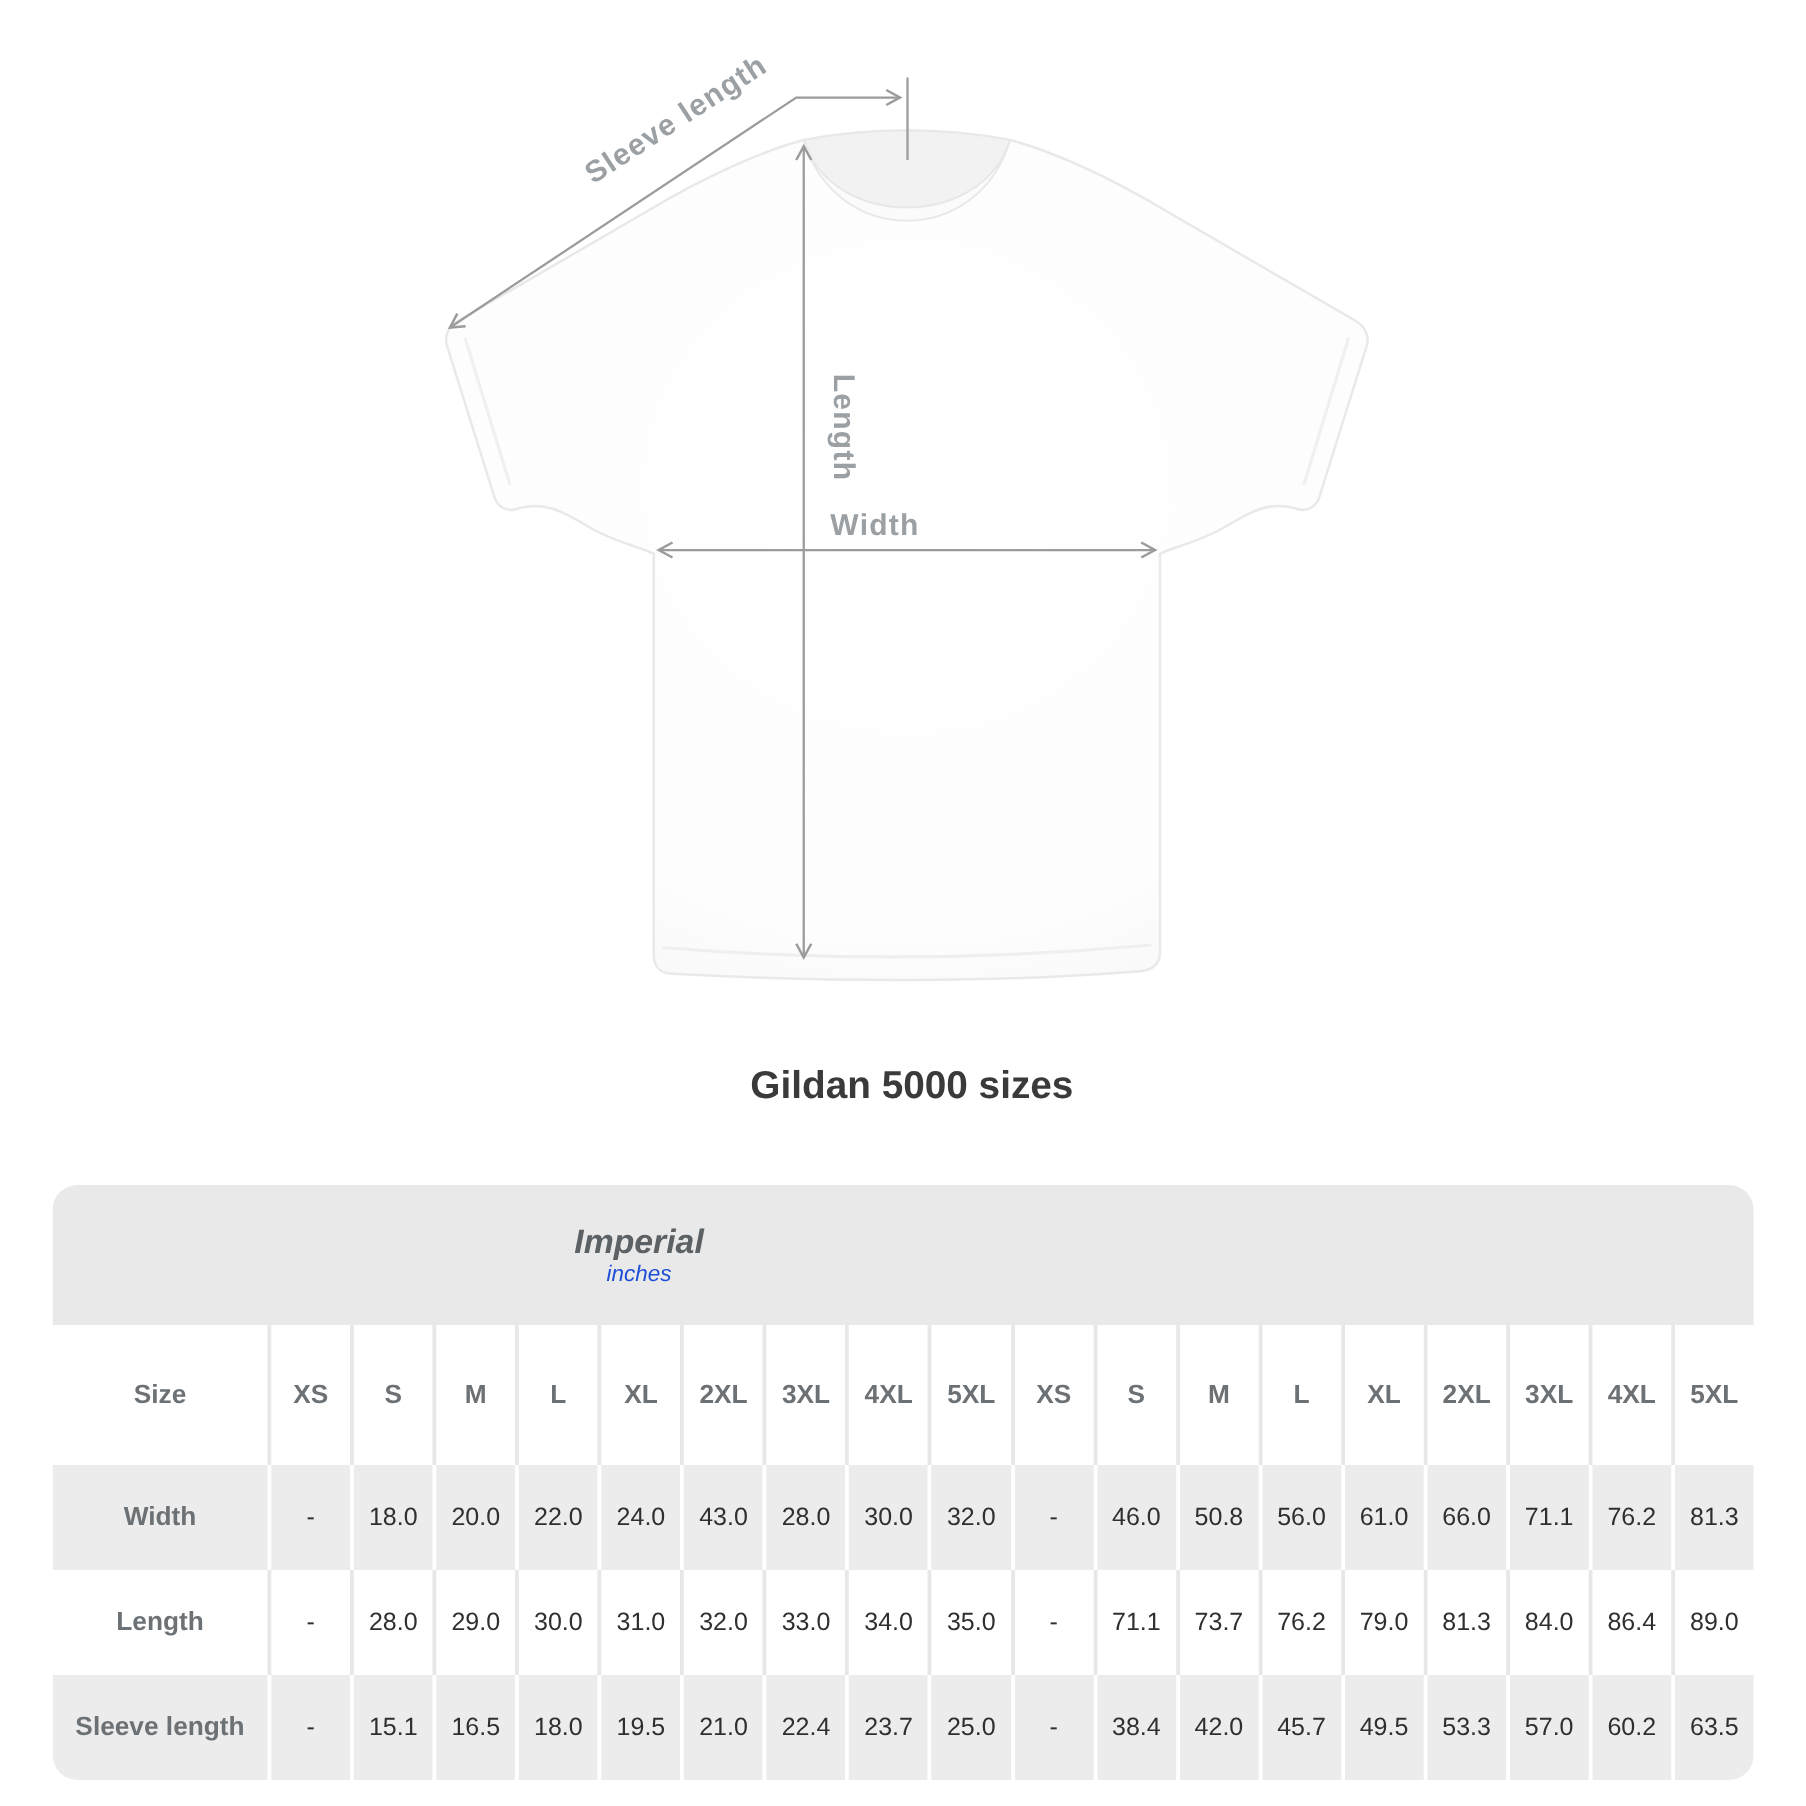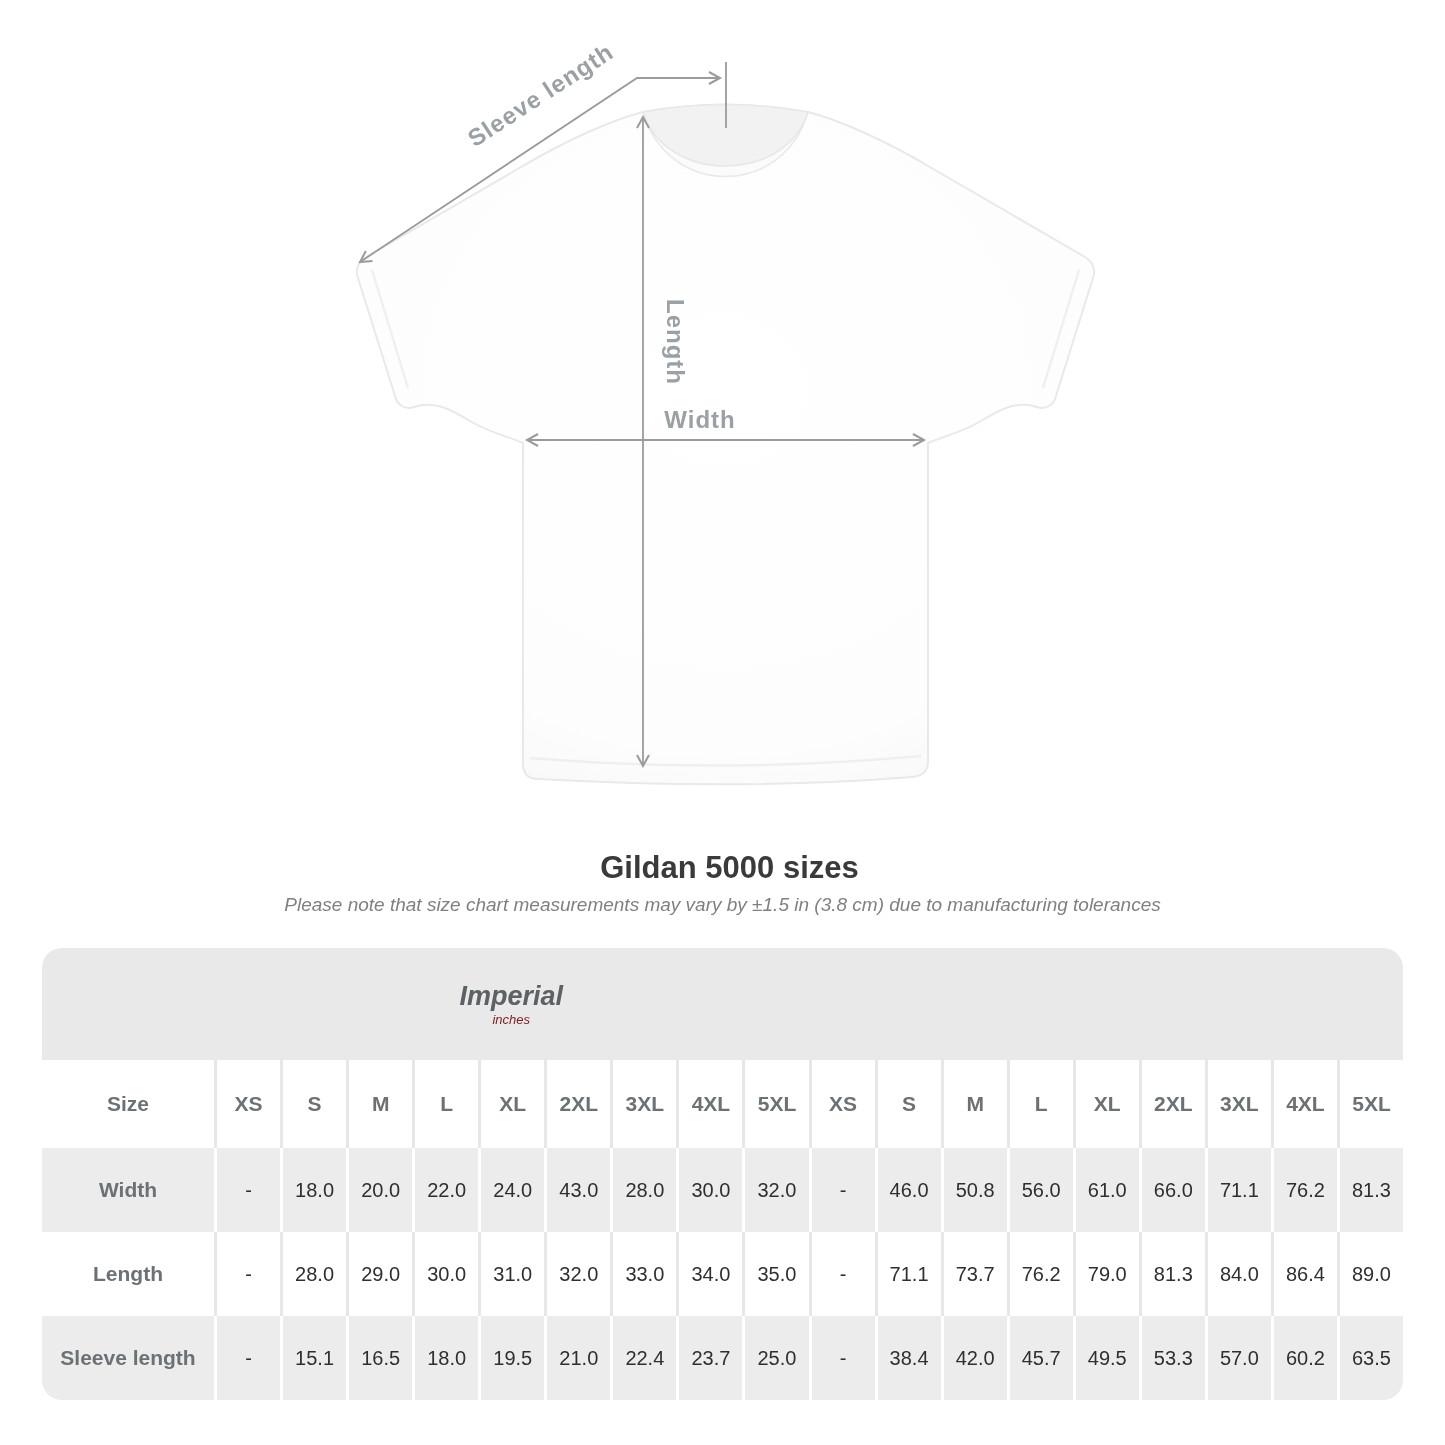--- a/index.html
+++ b/index.html
@@ -31,23 +31,23 @@
   .unit-band {
     display: grid; grid-template-columns: 172px repeat(18, 1fr);
     height: 112px; background: #e9e9e9;
   }
   .unit-head {
     grid-column: 2 / span 9; display: flex; flex-direction: column;
     justify-content: center; align-items: center; gap: 0;
   }
   .unit-head.metric { grid-column: 11 / span 9; }
   .u-title { font-size: 27px; font-weight: bold; font-style: italic; color: #5b6164; }
-  .u-unit  { font-size: 13px; font-style: italic; color: #7f1d1d; }
+  .u-unit  { font-size: 18px; font-style: italic; color: #1d4ed8; }
   .trow { display: grid; grid-template-columns: 172px repeat(18, 1fr); height: 84px; }
-  .trow.hrow { height: 88px; }
+  .trow.hrow { height: 112px; }
   .trow.light { background: #ffffff; --sep: #e7e7e7; }
   .trow.dark  { background: #ececec; --sep: #ffffff; }
   .trow > div { display: flex; align-items: center; justify-content: center; }
   .trow > div:not(:first-child) { border-left: 3px solid var(--sep); }
   .cell  { font-size: 20px; color: #2f2f2f; }
   .hcell { font-size: 21px; font-weight: bold; color: #6c7175; }
   .lcell { font-size: 21px; font-weight: bold; color: #6c7175; }
 </style>
 </head>
 <body>
@@ -101,21 +101,20 @@
       <line class="mline" x1="726" y1="62" x2="726" y2="128"></line>
       <line class="mline" marker-start="url(#arw)" marker-end="url(#arw)" x1="643" y1="117" x2="643" y2="766"></line>
       <line class="mline" marker-start="url(#arw)" marker-end="url(#arw)" x1="527" y1="440" x2="924" y2="440"></line>
       <text class="mlabel" transform="translate(545,102) rotate(-33)" text-anchor="middle">Sleeve length</text>
       <text class="mlabel" transform="translate(667,342) rotate(90)" text-anchor="middle">Length</text>
       <text class="mlabel" x="700" y="428" text-anchor="middle">Width</text>
     </g>
   </svg>
 
   <div class="title">Gildan 5000 sizes</div>
-  <div class="subtitle">Please note that size chart measurements may vary by ±1.5 in (3.8 cm) due to manufacturing tolerances</div>
 
   <div class="table">
 
     <div class="unit-band">
       <div class="unit-head">
         <div class="u-title">Imperial</div>
         <div class="u-unit">inches</div>
       </div>
     </div>
 

